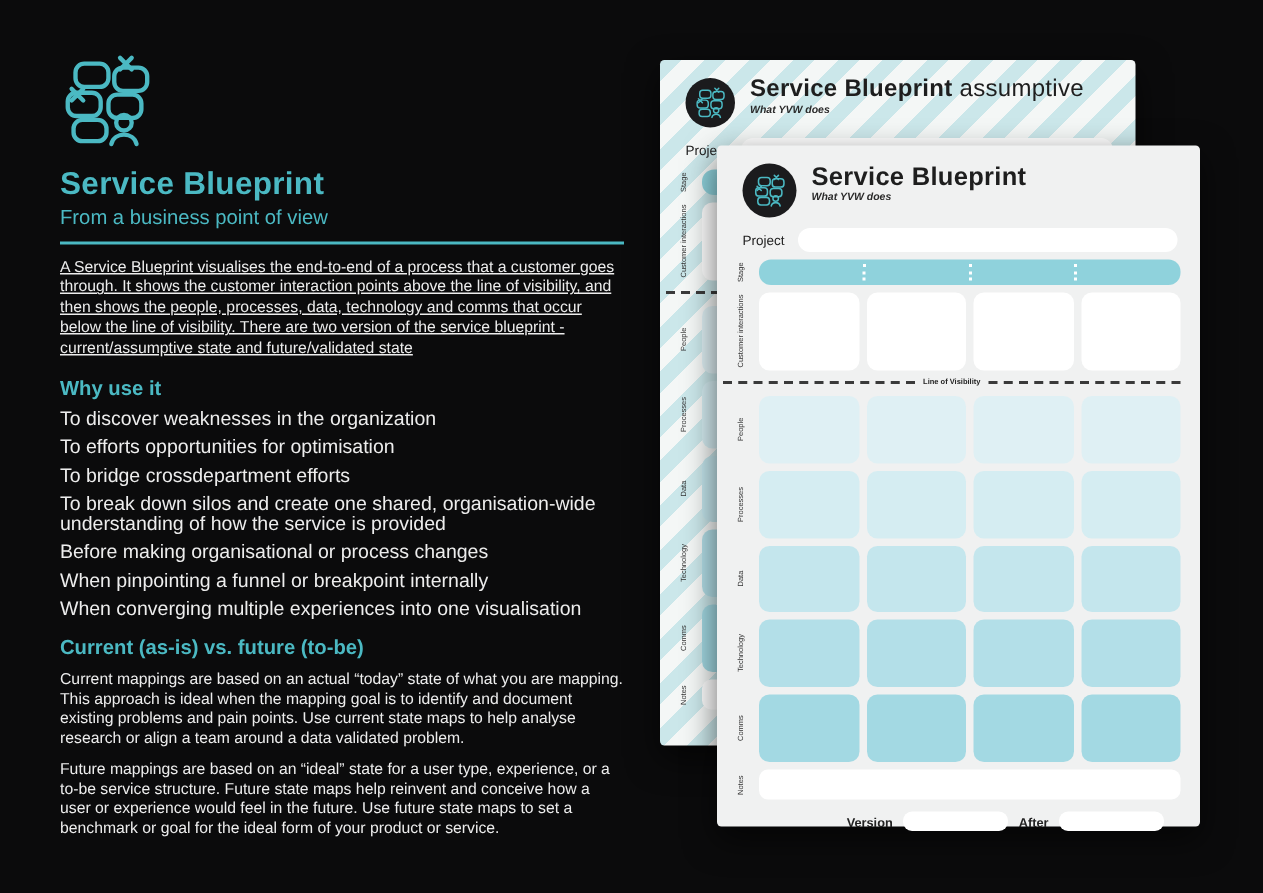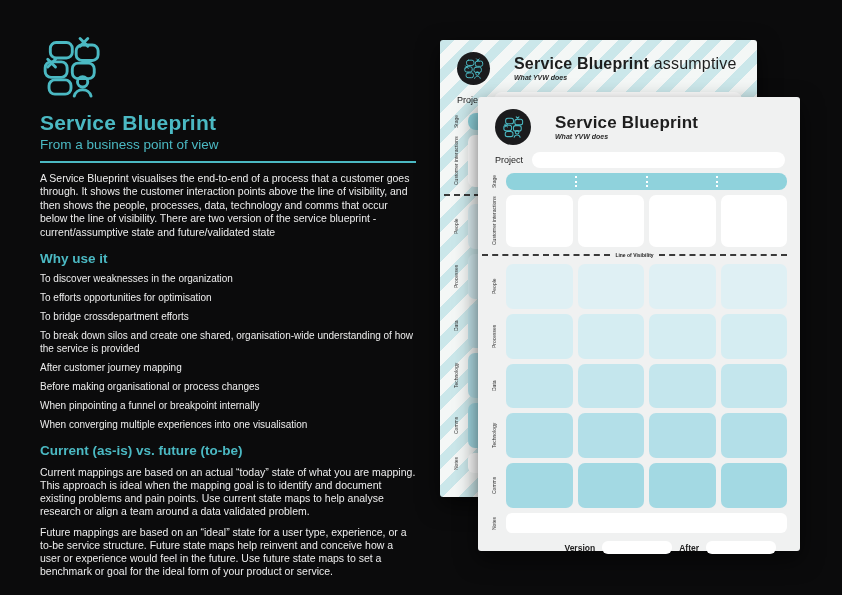--- a/index.html
+++ b/index.html
@@ -11,32 +11,32 @@
   html,body{width:842px;height:595px;}
   body{background:var(--page-bg);font-family:"Liberation Sans",sans-serif;overflow:hidden;}
   .stage{position:relative;width:842px;height:595px;}
 
   
   .left-panel{position:absolute;left:40px;top:36px;width:376px;color:var(--body-text);}
   .big-icon{width:62px;height:62px;display:block;}
   .page-title{color:var(--accent);font-size:21px;font-weight:bold;margin-top:13px;letter-spacing:.2px;}
   .page-subtitle{color:var(--accent);font-size:13.5px;margin-top:2px;}
   .teal-rule{border:none;border-top:2px solid var(--accent);margin-top:9px;}
-  .intro{font-size:10.5px;line-height:13.4px;margin-top:9px;color:var(--body-text);}
+  .intro{font-size:10.5px;line-height:13.4px;margin-top:9px;color:var(--body-text);text-decoration:underline;}
   .sec-head{color:var(--accent);font-size:13.5px;font-weight:bold;margin-top:12px;margin-bottom:3px;}
-  .li-line{font-size:10px;line-height:13px;margin-top:6px;color:var(--body-text);}
+  .li-line{font-size:13px;line-height:13px;margin-top:6px;color:var(--body-text);}
   .para{font-size:10.5px;line-height:13px;margin-top:8px;color:var(--body-text);}
 
   
   .card{position:absolute;border-radius:3px;box-shadow:0 8px 22px rgba(0,0,0,.6);}
   .back-card{left:440px;top:40px;width:317px;height:457px;
     background:repeating-linear-gradient(135deg,var(--stripe-teal) 0 10px,var(--stripe-light) 10px 21px);}
   .front-card{left:478px;top:97px;width:322px;height:454px;background:var(--card-bg);}
 
-  .card-header{display:flex;align-items:center;gap:24px;padding:12px 16px 2px 17px;}
+  .card-header{display:flex;gap:10px;padding:12px 16px 2px 17px;}
   .logo-circle{width:36px;height:36px;border-radius:50%;background:var(--logo-bg);
     display:flex;align-items:center;justify-content:center;flex:0 0 auto;}
   .back-card .logo-circle{width:33px;height:33px;}
   .card-titles{display:flex;flex-direction:column;}
   .card-title{font-size:17px;font-weight:bold;color:var(--title-dark);letter-spacing:.2px;line-height:1.05;}
   .card-title .reg{font-weight:normal;}
   .back-card .card-title{font-size:16px;}
   .card-subtitle{font-size:7px;font-style:italic;font-weight:bold;color:#2a2a2a;margin-top:1px;}
 
   .project-row{display:flex;align-items:center;padding:5px 15px 3px 17px;}
@@ -93,21 +93,20 @@
     <div class="page-subtitle">From a business point of view</div>
     <hr class="teal-rule">
     <p class="intro">A Service Blueprint visualises the end-to-end of a process that a customer goes through. It shows the customer interaction points above the line of visibility, and then shows the people, processes, data, technology and comms that occur below the line of visibility. There are two version of the service blueprint - current/assumptive state and future/validated state</p>
 
     <h3 class="sec-head">Why use it</h3>
     <p class="li-line">To discover weaknesses in the organization</p>
     <p class="li-line">To efforts opportunities for optimisation</p>
     <p class="li-line">To bridge crossdepartment efforts</p>
     <p class="li-line">To break down silos and create one shared, organisation-wide understanding of how the service is provided</p>
 
-    <p class="li-line">After customer journey mapping</p>
     <p class="li-line">Before making organisational or process changes</p>
     <p class="li-line">When pinpointing a funnel or breakpoint internally</p>
     <p class="li-line">When converging multiple experiences into one visualisation</p>
 
     <h3 class="sec-head">Current (as-is) vs. future (to-be)</h3>
     <p class="para">Current mappings are based on an actual “today” state of what you are mapping. This approach is ideal when the mapping goal is to identify and document existing problems and pain points. Use current state maps to help analyse research or align a team around a data validated problem.</p>
     <p class="para">Future mappings are based on an “ideal” state for a user type, experience, or a to-be service structure. Future state maps help reinvent and conceive how a user or experience would feel in the future. Use future state maps to set a benchmark or goal for the ideal form of your product or service.</p>
   </aside>
 
   <div class="card back-card">

